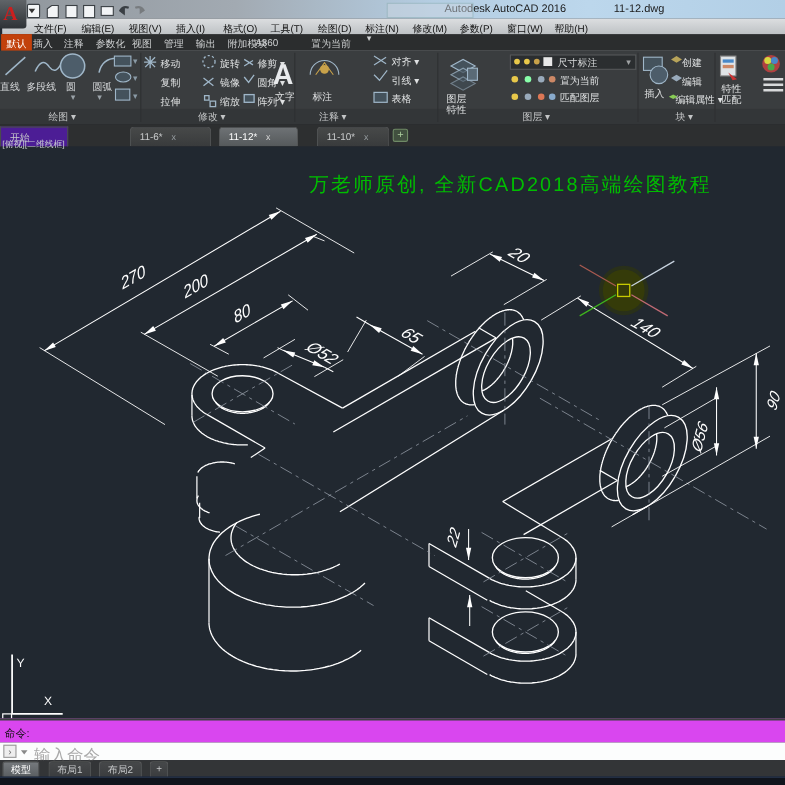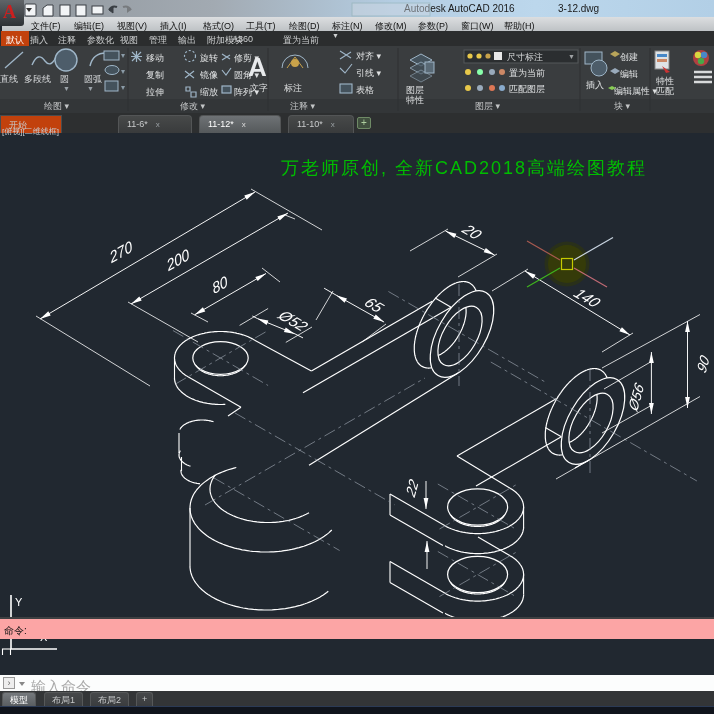--- a/index.html
+++ b/index.html
@@ -12,36 +12,36 @@
 .menubar b{font-weight:normal;font-size:9px;color:#111;position:absolute;top:3px}
 .rtabs{position:absolute;top:31px;left:0;width:714px;height:15px;background:#2b2d2e}
 .rtabs i{font-style:normal;font-size:9px;color:#cfd1d2;position:absolute;top:3px}
 .rtabs .act{background:#c2410c;color:#fff;padding:3px 5px;top:0;height:30px}
 .ribbon{position:absolute;top:46px;left:0;width:714px;height:67px;background:#3a3d3f;border-bottom:1px solid #1e2022}
 .ftabs{position:absolute;top:113px;left:0;width:714px;height:20px;background:#2d2f30}
 .ftab{position:absolute;top:2px;height:18px;background:linear-gradient(180deg,#474949,#393b3c);border:1px solid #535556;border-bottom:none;border-radius:4px 4px 0 0;color:#c9cbcc;font-size:9px;padding:3px 6px 0 8px}
 .ftab.act{background:linear-gradient(180deg,#6e7275,#55595b);color:#fff;z-index:2}
 .ftab .x{color:#9aa0a4;margin-left:8px;font-size:8px;font-style:normal}
 .plus{position:absolute;top:4px;width:14px;height:12px;background:#41503f;border:1px solid #6f8a66;border-radius:2px;color:#aecf9f;font-size:10px;text-align:center;line-height:10px}
-.cmdhist{position:absolute;top:617px;left:0;width:714px;height:22px;background:#fca5a5;border-top:2px solid #3e4042}
+.cmdhist{position:absolute;top:653px;left:0;width:714px;height:22px;background:#d946ef;border-top:2px solid #3e4042}
 .cmdhist span{position:absolute;left:4px;top:5px;font-size:10px;color:#111}
 .cmdline{position:absolute;top:675px;left:0;width:714px;height:16px;background:#fcfdfd}
 .cmdline .icon{position:absolute;left:3px;top:2px;width:12px;height:12px;border:1px solid #999;background:#eee;font-size:9px;color:#666;text-align:center;line-height:11px}
 .cmdline .dd{position:absolute;left:19px;top:7px;width:0;height:0;border-left:3px solid transparent;border-right:3px solid transparent;border-top:4px solid #888}
 .cmdline .ph{position:absolute;left:31px;top:3px;font-size:15px;color:#aaa}
 .mtabs{position:absolute;top:691px;left:0;width:714px;height:15px;background:#333537}
 .mtab{position:absolute;top:1px;height:15px;font-size:9px;color:#c6c8c9;background:linear-gradient(180deg,#46484a,#3a3c3e);border:1px solid #565859;border-bottom:none;border-radius:3px 3px 0 0;padding:1px 7px 0 7px}
 .mtab.act{background:linear-gradient(180deg,#75797d,#585c5f);color:#fff}
 .bstrip{position:absolute;top:706px;left:0;width:714px;height:8px;background:#10141c;border-top:1px solid #2b3a55}
 .dwglabel{position:absolute;top:126px;left:2px;font-size:8px;color:#c8cdd2}
 .gtitle{position:absolute;top:156px;left:281px;font-size:18px;font-weight:normal;color:#00bd00;white-space:nowrap;letter-spacing:2px}
 </style></head><body>
 <div class="titlebar"></div>
 <div class="titletext">Autodesk AutoCAD 2016</div>
-<div class="fname">3-12.dwg</div>
+<div class="fname">11-12.dwg</div>
 <svg width="714" height="20" style="position:absolute;top:0;left:0">
   <g stroke="#3a3f44" fill="#f2f4f6" stroke-width="1">
     <rect x="25" y="4" width="11" height="12" rx="1"></rect>
     <path d="M43 8 l4 -3 h6 v11 h-10 z"></path>
     <rect x="60" y="5" width="10" height="11"></rect>
     <rect x="76" y="5" width="10" height="11"></rect>
     <rect x="92" y="6" width="11" height="8"></rect>
     <path d="M109 10 q3 -5 8 -3" fill="none" stroke-width="2"></path>
     <path d="M109 10 l4 -3 v6 z" fill="#3a3f44"></path>
   </g>
@@ -227,23 +227,23 @@
       <text x="614" y="63">块 ▾</text>
   </g>
   <line x1="128" y1="2" x2="128" y2="65" stroke="#2e3032"></line>
     <line x1="268" y1="2" x2="268" y2="65" stroke="#2e3032"></line>
   <line x1="398" y1="2" x2="398" y2="65" stroke="#2e3032"></line>
     <line x1="580" y1="2" x2="580" y2="65" stroke="#2e3032"></line>
   <line x1="650" y1="2" x2="650" y2="65" stroke="#2e3032"></line>
 </svg>
 
 <div class="ftabs">
-  <div class="ftab" style="left:0px;width:62px;border-radius:0;background:#c2410c;border-color:#4a4c4e">开始</div>
+  <div class="ftab" style="left:0px;width:62px;border-radius:0;background:#4c1d95;border-color:#4a4c4e">开始</div>
   <div class="ftab" style="left:118px;width:74px">11-6*<span class="x">x</span></div>
-  <div class="ftab act" style="left:199px;width:82px">11-12*<span class="x" style="color:#ddd">x</span></div>
+  <div class="ftab act" style="left:199px;width:72px">11-12*<span class="x" style="color:#ddd">x</span></div>
   <div class="ftab" style="left:288px;width:66px">11-10*<span class="x">x</span></div>
   <div class="plus" style="left:357px">+</div>
 </div>
 <div class="dwglabel">[俯视][二维线框]</div>
 <div class="gtitle">万老师原创, 全新CAD2018高端绘图教程</div>
 <svg width="714" height="522" viewBox="0 133 714 522" style="position:absolute;top:133px;left:0">
     <ellipse cx="220.5" cy="358.0" rx="27.7" ry="16.4" fill="none" stroke="#fff" stroke-width="1.2"></ellipse>
 <polyline points="245.1,365.6 244.7,366.1 244.3,366.6 243.9,367.1 243.4,367.6 243.0,368.1 242.5,368.6 241.9,369.0 241.4,369.5 240.8,369.9 240.2,370.3 239.6,370.8 238.9,371.2 238.2,371.5 237.5,371.9 236.8,372.3 236.1,372.6 235.3,372.9 234.5,373.2 233.8,373.5 232.9,373.8 232.1,374.1 231.3,374.3 230.4,374.5 229.6,374.7 228.7,374.9 227.8,375.1 226.9,375.2 226.0,375.3 225.1,375.5 224.2,375.5 223.3,375.6 222.3,375.7 221.4,375.7 220.5,375.7 219.6,375.7 218.7,375.7 217.7,375.6 216.8,375.5 215.9,375.5 215.0,375.3 214.1,375.2 213.2,375.1 212.3,374.9 211.4,374.7 210.6,374.5 209.7,374.3 208.9,374.1 208.1,373.8 207.2,373.5 206.5,373.2 205.7,372.9 204.9,372.6 204.2,372.3 203.5,371.9 202.8,371.5 202.1,371.2 201.4,370.8 200.8,370.3 200.2,369.9 199.6,369.5 199.1,369.0 198.5,368.6 198.0,368.1 197.6,367.6 197.1,367.1 196.7,366.6 196.3,366.1 195.9,365.6" fill="none" stroke="#fff" stroke-width="1.15"></polyline>
 <polyline points="188.0,376.7 186.9,376.1 185.8,375.4 184.8,374.7 183.8,373.9 182.8,373.2 181.9,372.4 181.1,371.6 180.3,370.8 179.5,370.0 178.8,369.2 178.2,368.4 177.6,367.5 177.0,366.6 176.5,365.7 176.1,364.9 175.7,364.0 175.3,363.1 175.1,362.1 174.8,361.2 174.7,360.3 174.6,359.4 174.5,358.5 174.5,357.5 174.6,356.6 174.7,355.7 174.8,354.8 175.1,353.9 175.3,352.9 175.7,352.0 176.1,351.1 176.5,350.3 177.0,349.4 177.6,348.5 178.2,347.6 178.8,346.8 179.5,346.0 180.3,345.2 181.1,344.4 181.9,343.6 182.8,342.8 183.8,342.1 184.8,341.3 185.8,340.6 186.9,339.9 188.0,339.3 189.1,338.6 190.3,338.0 191.6,337.4 192.8,336.8 194.1,336.3 195.4,335.8 196.8,335.3 198.2,334.8 199.6,334.4 201.1,334.0 202.5,333.6 204.0,333.3 205.5,332.9 207.1,332.7 208.6,332.4 210.2,332.2 211.7,332.0 213.3,331.8 214.9,331.7 216.5,331.6 218.1,331.5 219.7,331.5 221.3,331.5 222.9,331.5 224.5,331.6 226.1,331.7 227.7,331.8 229.3,332.0 230.8,332.2 232.4,332.4 233.9,332.7 235.5,332.9 237.0,333.3 238.5,333.6 239.9,334.0 241.4,334.4 242.8,334.8 244.2,335.3 245.6,335.8 246.9,336.3 248.2,336.8 249.4,337.4 250.7,338.0 251.9,338.6 253.0,339.3" fill="none" stroke="#fff" stroke-width="1.2"></polyline>
 <line x1="253.0" y1="339.3" x2="311.4" y2="371.0" stroke="#fff" stroke-width="1.1"></line>

